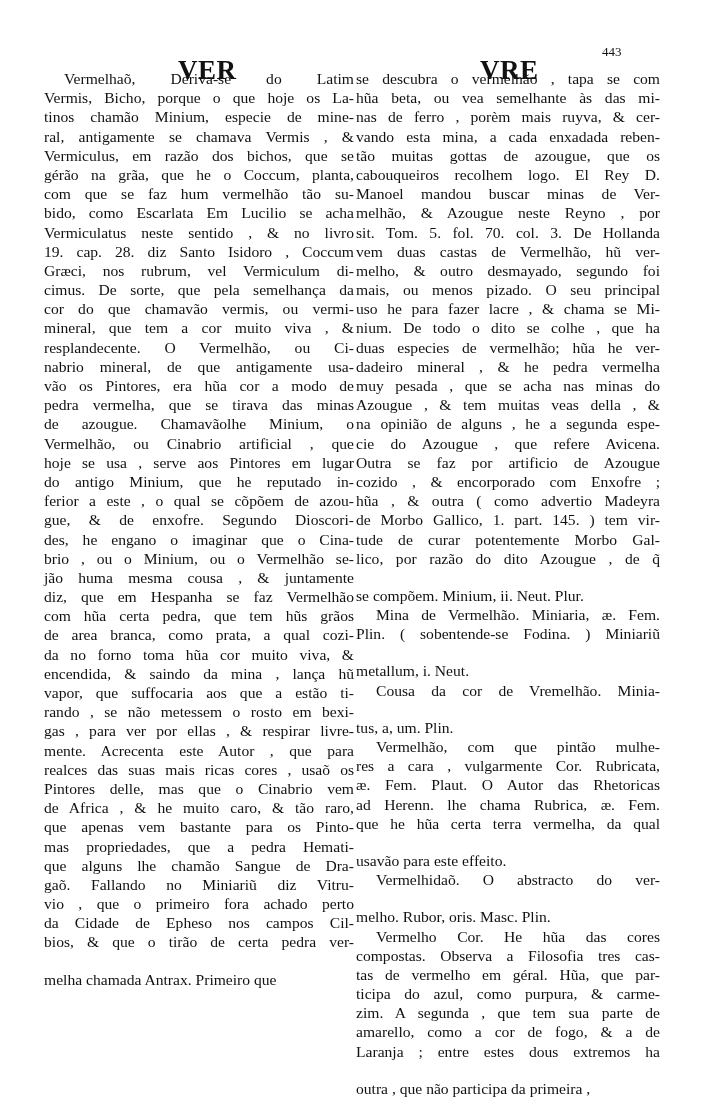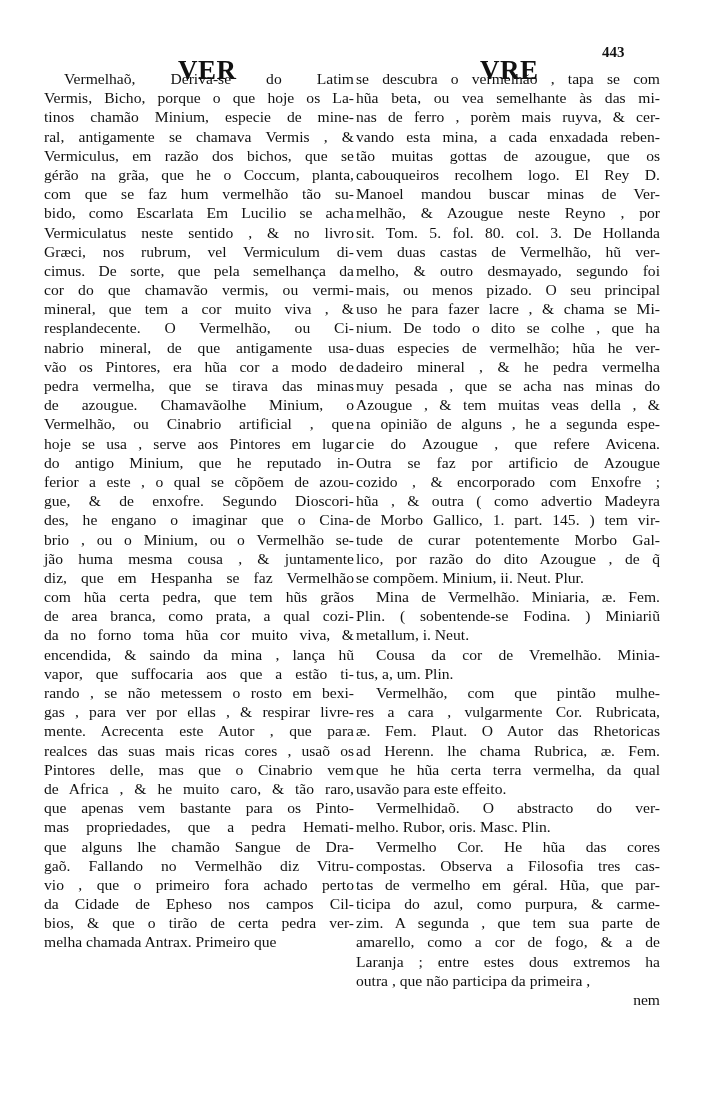--- a/index.html
+++ b/index.html
@@ -1,26 +1,26 @@
 <!DOCTYPE html>
 <html><head>
 <meta charset="utf-8">
 <style>
   html, body { margin: 0; padding: 0; background: #ffffff; }
   body { width: 709px; height: 1106px; position: relative; overflow: hidden; font-family: "Liberation Serif", "DejaVu Serif", serif; color: #111111; }
   .page { position: absolute; left: 0; top: 0; width: 709px; height: 1106px; background: #ffffff; }
   .head { position: absolute; top: 55px; font-size: 27px; font-weight: bold; letter-spacing: 0.5px; }
   .head-left { left: 178px; }
   .head-right { left: 480px; }
-  .pagenum { position: absolute; top: 44px; left: 602px; font-size: 15px; font-weight: bold; }
+  .pagenum { position: absolute; top: 44px; left: 602px; font-size: 13px; font-weight: normal; }
   .col { position: absolute; top: 69px; width: 310px; }
   .col-left { left: 44px; }
   .col-right { left: 356px; width: 304px; }
   .line { height: 19.2px; line-height: 19.2px; font-size: 15.6px; white-space: nowrap; overflow: visible; text-align: justify; text-align-last: justify; }
-  .line.last { text-align-last: left; }
+  .line.last { text-align-last: left; margin-top: 18px; }
   .line.indent { padding-left: 20px; }
   .line.right { text-align: right; text-align-last: right; }
 </style>
 </head>
 <body>
 
 <div class="page">
   <div class="head head-left">VER</div>
   <div class="head head-right">VRE</div>
   <div class="pagenum">443</div>
@@ -28,20 +28,21 @@
   <div class="col col-left" id="col-left">
       <div class="line indent">Vermelhaõ, Deriva-se do Latim</div>
       <div class="line">Vermis, Bicho, porque o que hoje os La-</div>
       <div class="line">tinos chamão Minium, especie de mine-</div>
       <div class="line">ral, antigamente se chamava Vermis , &amp;</div>
       <div class="line">Vermiculus, em razão dos bichos, que se</div>
       <div class="line">gérão na grãa, que he o Coccum, planta,</div>
       <div class="line">com que se faz hum vermelhão tão su-</div>
       <div class="line">bido, como Escarlata Em Lucilio se acha</div>
       <div class="line">Vermiculatus neste sentido , &amp; no livro</div>
+      <div class="line">19. cap. 28. diz Santo Isidoro , Coccum</div>
       <div class="line">Græci, nos rubrum, vel Vermiculum di-</div>
       <div class="line">cimus. De sorte, que pela semelhança da</div>
       <div class="line">cor do que chamavão vermis, ou vermi-</div>
       <div class="line">mineral, que tem a cor muito viva , &amp;</div>
       <div class="line">resplandecente. O Vermelhão, ou Ci-</div>
       <div class="line">nabrio mineral, de que antigamente usa-</div>
       <div class="line">vão os Pintores, era hũa cor a modo de</div>
       <div class="line">pedra vermelha, que se tirava das minas</div>
       <div class="line">de azougue. Chamavãolhe Minium, o</div>
       <div class="line">Vermelhão, ou Cinabrio artificial , que</div>
@@ -60,36 +61,36 @@
       <div class="line">vapor, que suffocaria aos que a estão ti-</div>
       <div class="line">rando , se não metessem o rosto em bexi-</div>
       <div class="line">gas , para ver por ellas , &amp; respirar livre-</div>
       <div class="line">mente. Acrecenta este Autor , que para</div>
       <div class="line">realces das suas mais ricas cores , usaõ os</div>
       <div class="line">Pintores delle, mas que o Cinabrio vem</div>
       <div class="line">de Africa , &amp; he muito caro, &amp; tão raro,</div>
       <div class="line">que apenas vem bastante para os Pinto-</div>
       <div class="line">mas propriedades, que a pedra Hemati-</div>
       <div class="line">que alguns lhe chamão Sangue de Dra-</div>
-      <div class="line">gaõ. Fallando no Vermelhão diz Vitru-</div>
+      <div class="line">gaõ. Fallando no Miniariũ diz Vitru-</div>
       <div class="line">vio , que o primeiro fora achado perto</div>
       <div class="line">da Cidade de Epheso nos campos Cil-</div>
       <div class="line">bios, &amp; que o tirão de certa pedra ver-</div>
       <div class="line last">melha chamada Antrax. Primeiro que</div>
     </div>
   <div class="col col-right" id="col-right">
       <div class="line">se descubra o vermelhão , tapa se com</div>
       <div class="line">hũa beta, ou vea semelhante às das mi-</div>
       <div class="line">nas de ferro , porèm mais ruyva, &amp; cer-</div>
       <div class="line">vando esta mina, a cada enxadada reben-</div>
       <div class="line">tão muitas gottas de azougue, que os</div>
       <div class="line">cabouqueiros recolhem logo. El Rey D.</div>
       <div class="line">Manoel mandou buscar minas de Ver-</div>
       <div class="line">melhão, &amp; Azougue neste Reyno , por</div>
-      <div class="line">sit. Tom. 5. fol. 80. col. 3. De Hollanda</div>
+      <div class="line">sit. Tom. 5. fol. 70. col. 3. De Hollanda</div>
       <div class="line">vem duas castas de Vermelhão, hũ ver-</div>
       <div class="line">melho, &amp; outro desmayado, segundo foi</div>
       <div class="line">mais, ou menos pizado. O seu principal</div>
       <div class="line">uso he para fazer lacre , &amp; chama se Mi-</div>
       <div class="line">nium. De todo o dito se colhe , que ha</div>
       <div class="line">duas especies de vermelhão; hũa he ver-</div>
       <div class="line">dadeiro mineral , &amp; he pedra vermelha</div>
       <div class="line">muy pesada , que se acha nas minas do</div>
       <div class="line">Azougue , &amp; tem muitas veas della , &amp;</div>
       <div class="line">na opinião de alguns , he a segunda espe-</div>

